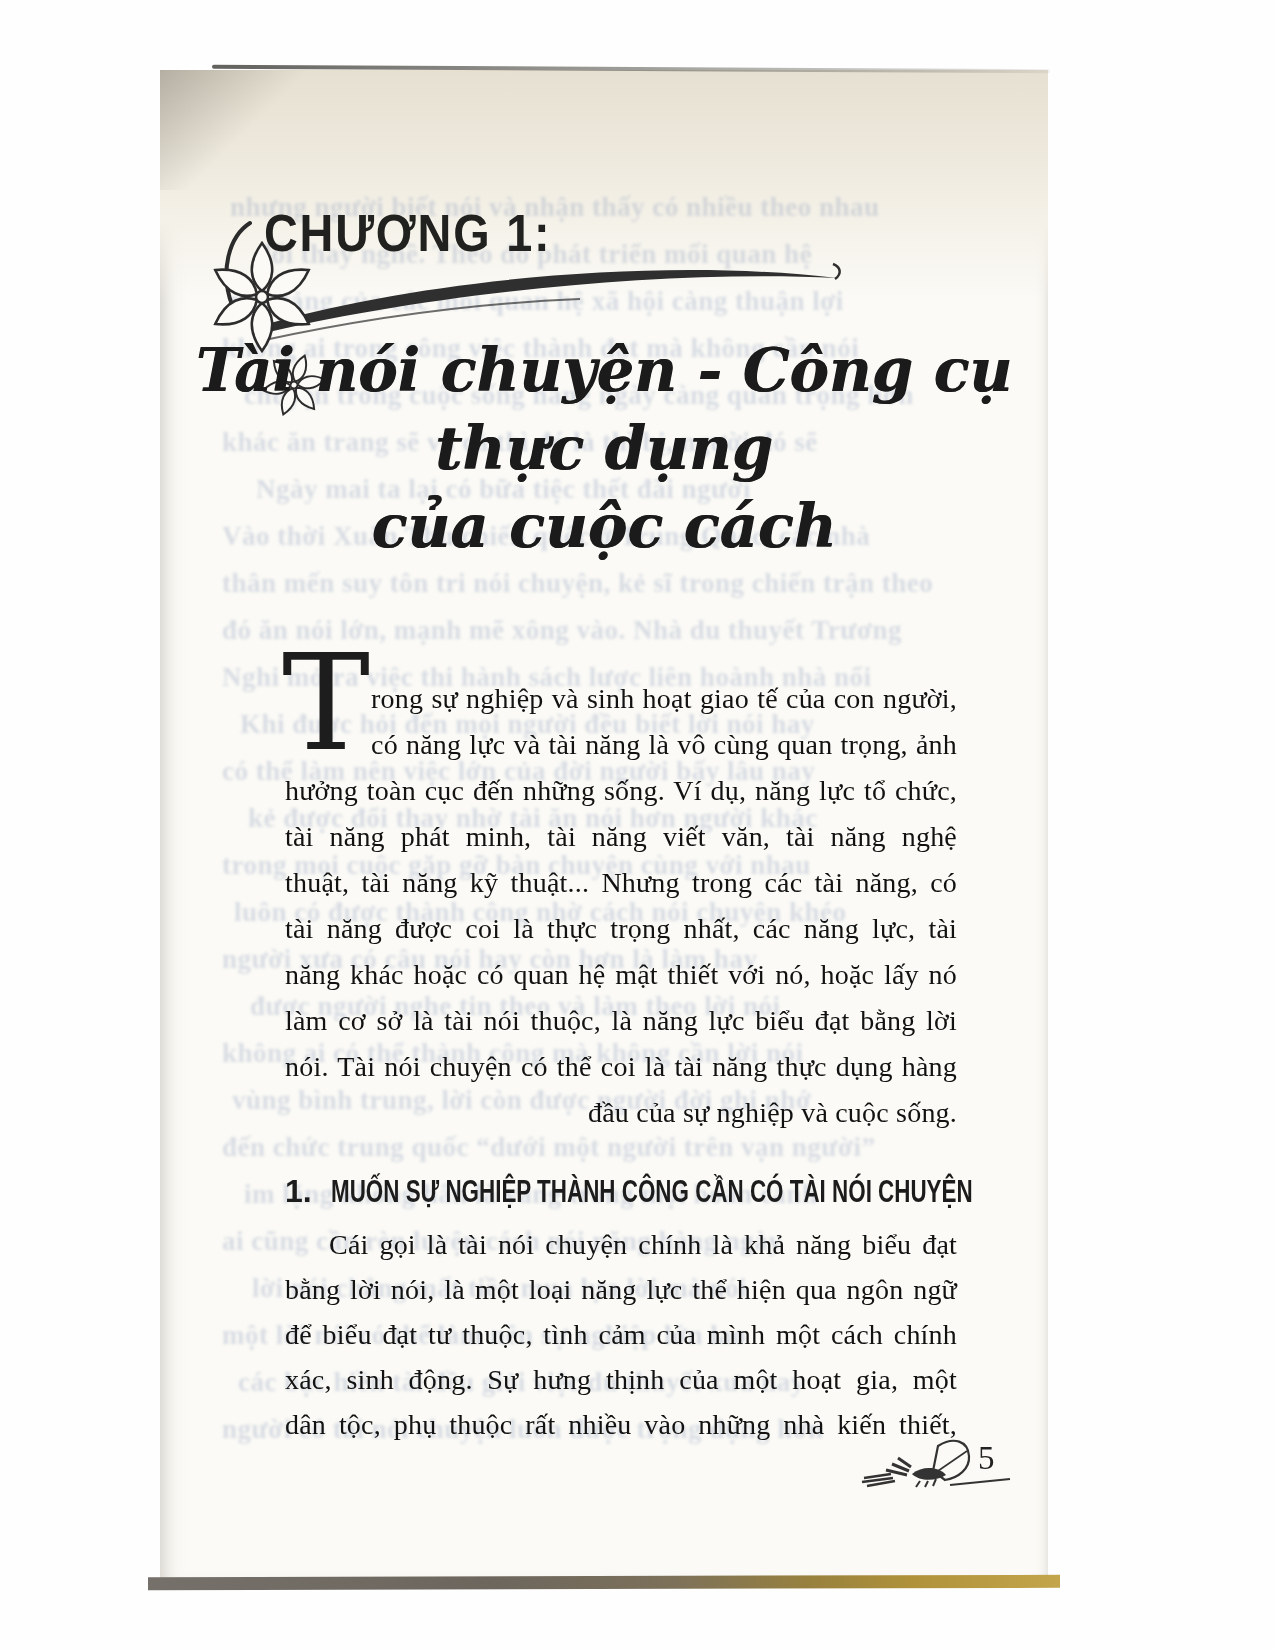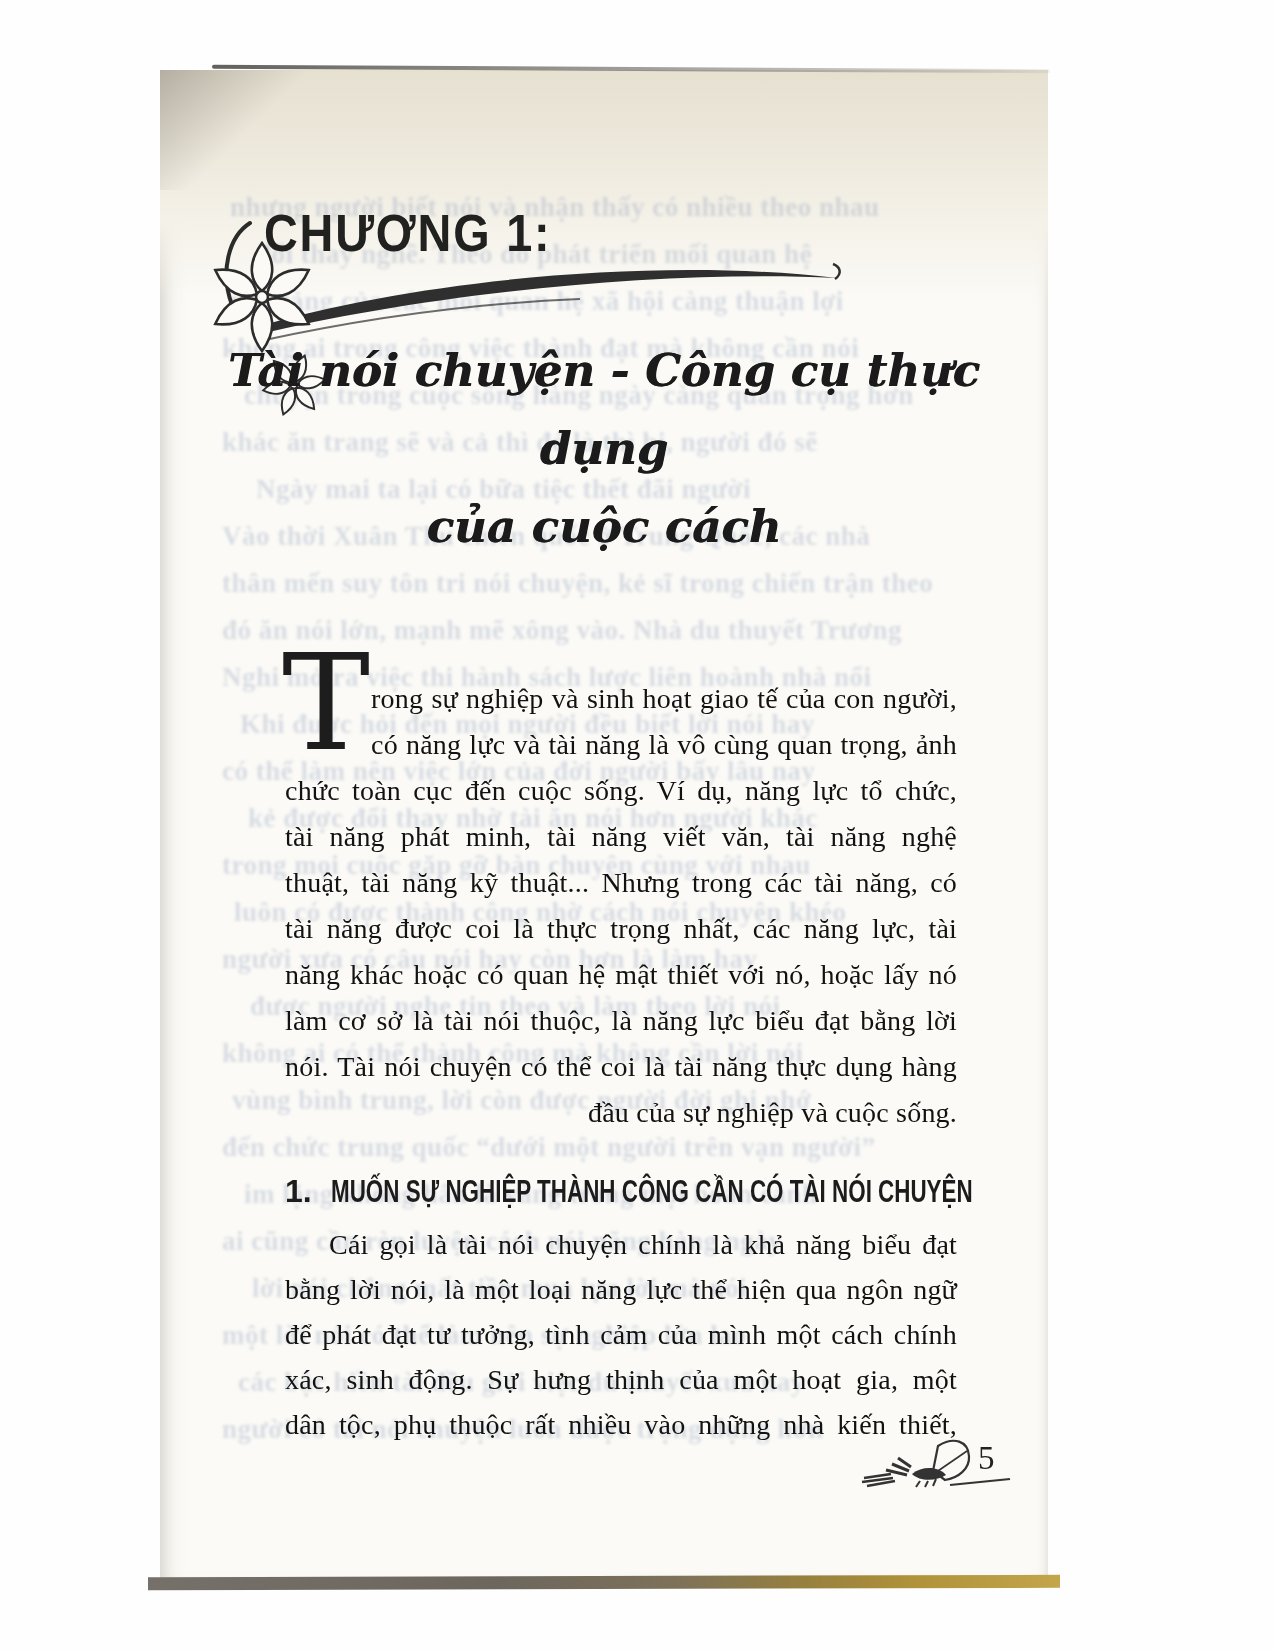--- a/index.html
+++ b/index.html
@@ -25,21 +25,21 @@
          font-weight:700;font-size:27px;color:#8d9cba;opacity:.32;filter:blur(1.5px);
          letter-spacing:.5px;}
   
   .content{position:absolute;inset:0;z-index:2;color:#161616;}
   .chapter-label{position:absolute;left:104px;top:133px;font-family:"Liberation Sans","DejaVu Sans",sans-serif;
          font-weight:700;font-size:52px;letter-spacing:2px;color:#21211f;
          transform:scaleX(.9);transform-origin:left top;}
   .ornament{position:absolute;left:20px;top:105px;width:700px;height:340px;}
   .chapter-title{position:absolute;left:0;top:262px;width:100%;text-align:center;
          font-family:"DejaVu Serif","Liberation Serif",serif;font-style:italic;font-weight:700;
-         font-size:45px;line-height:78px;color:#1b1b1b;text-shadow:.6px 0 0 #1b1b1b;}
+         font-size:59px;line-height:78px;color:#1b1b1b;text-shadow:.6px 0 0 #1b1b1b;}
   .dropcap{position:absolute;left:122px;top:582px;font-family:"DejaVu Serif","Liberation Serif",serif;
          font-size:132px;line-height:.78;color:#1d1d1d;}
   .body-block{position:absolute;left:125px;width:672px;font-size:28px;color:#121212;letter-spacing:.2px;}
   .p1{top:606px;}
   .p2{top:1152px;}
   .bl{height:46px;line-height:46px;text-align:right;}
   .p2 .bl{height:45px;line-height:45px;}
   .jl{text-align:justify;text-align-last:justify;}
   .ind{padding-left:86px;}
   .ind2{text-indent:44px;}
@@ -147,39 +147,39 @@
       <div class="chapter-title">
         <div>Tài nói chuyện - Công cụ thực dụng</div>
         <div>của cuộc cách</div>
       </div>
 
       <div class="dropcap">T</div>
 
       <div class="body-block p1">
         <div class="bl jl ind">rong sự nghiệp và sinh hoạt giao tế của con người,</div>
         <div class="bl jl ind">có năng lực và tài năng là vô cùng quan trọng, ảnh</div>
-        <div class="bl jl">chức toàn cục đến cuộc sống. Ví dụ, năng lực tổ chức,</div>
+        <div class="bl jl">hưởng toàn cục đến những sống. Ví dụ, năng lực tổ chức,</div>
         <div class="bl jl">tài năng phát minh, tài năng viết văn, tài năng nghệ</div>
         <div class="bl jl">thuật, tài năng kỹ thuật... Nhưng trong các tài năng, có</div>
         <div class="bl jl">tài năng được coi là thực trọng nhất, các năng lực, tài</div>
         <div class="bl jl">năng khác hoặc có quan hệ mật thiết với nó, hoặc lấy nó</div>
         <div class="bl jl">làm cơ sở là tài nói thuộc, là năng lực biểu đạt bằng lời</div>
         <div class="bl jl">nói. Tài nói chuyện có thể coi là tài năng thực dụng hàng</div>
         <div class="bl">đầu của sự nghiệp và cuộc sống.</div>
       </div>
 
       <div class="section-heading">
         <span class="section-number">1.</span>
         <span class="section-text">MUỐN SỰ NGHIỆP THÀNH CÔNG CẦN CÓ TÀI NÓI CHUYỆN</span>
       </div>
 
       <div class="body-block p2">
         <div class="bl jl ind2">Cái gọi là tài nói chuyện chính là khả năng biểu đạt</div>
         <div class="bl jl">bằng lời nói, là một loại năng lực thể hiện qua ngôn ngữ</div>
-        <div class="bl jl">để phát đạt tư tưởng, tình cảm của mình một cách chính</div>
+        <div class="bl jl">để biểu đạt tư thuộc, tình cảm của mình một cách chính</div>
         <div class="bl jl">xác, sinh động. Sự hưng thịnh của một hoạt gia, một</div>
         <div class="bl jl">dân tộc, phụ thuộc rất nhiều vào những nhà kiến thiết,</div>
       </div>
 
       <svg class="footer-doodle" viewBox="0 0 170 62">
         <path d="M 88 18 C 104 8, 118 13, 119 28 C 120 41, 108 50, 95 52 L 83 43 Z" fill="none" stroke="#333" stroke-width="2.2"></path>
         <path d="M 85 45 L 117 23" fill="none" stroke="#333" stroke-width="1.6"></path>
         <path d="M 62 46 C 72 38, 88 38, 96 47 C 87 53, 70 54, 62 46 Z" fill="#333"></path>
         <path d="M 48 30 L 61 39 M 42 36 L 59 43 M 36 42 L 57 47" stroke="#333" stroke-width="3" fill="none"></path>
         <path d="M 14 50 L 41 46 M 12 54 L 43 50 M 17 58 L 45 53" stroke="#333" stroke-width="2.4" fill="none"></path>

